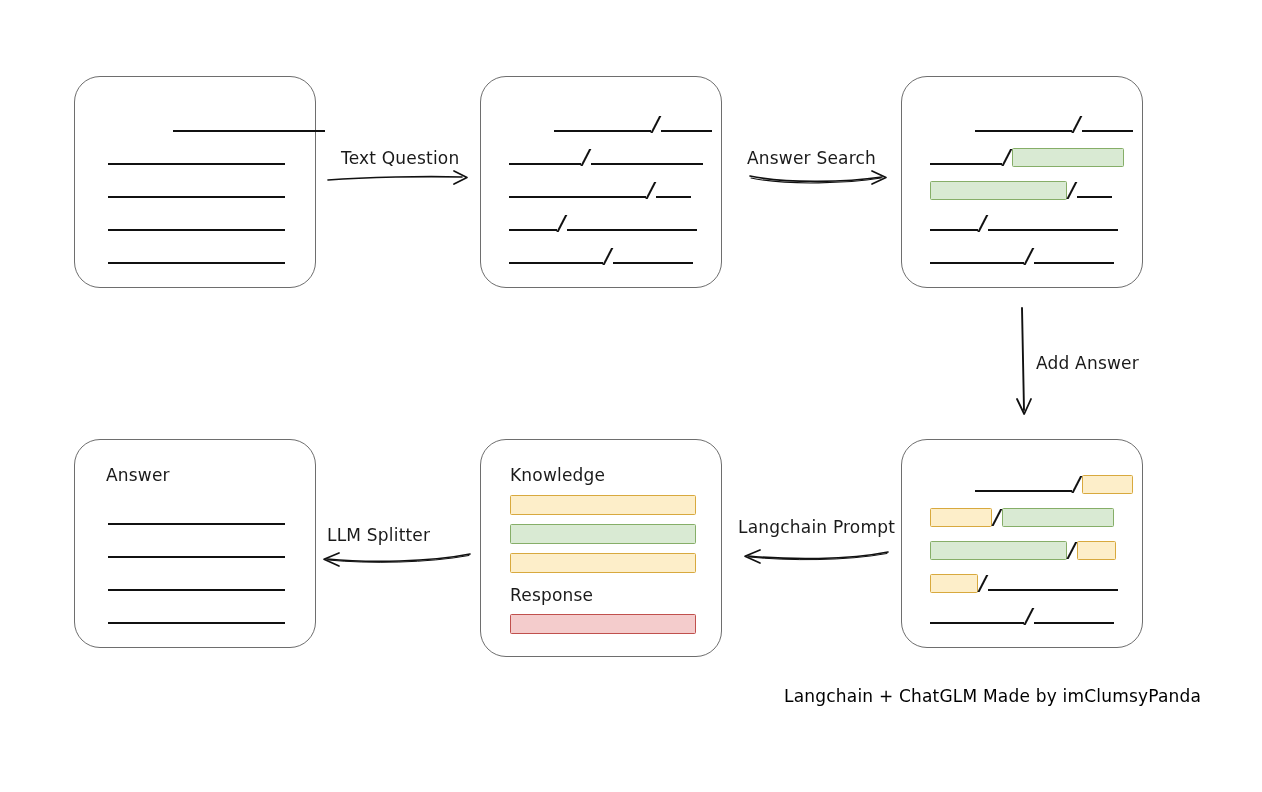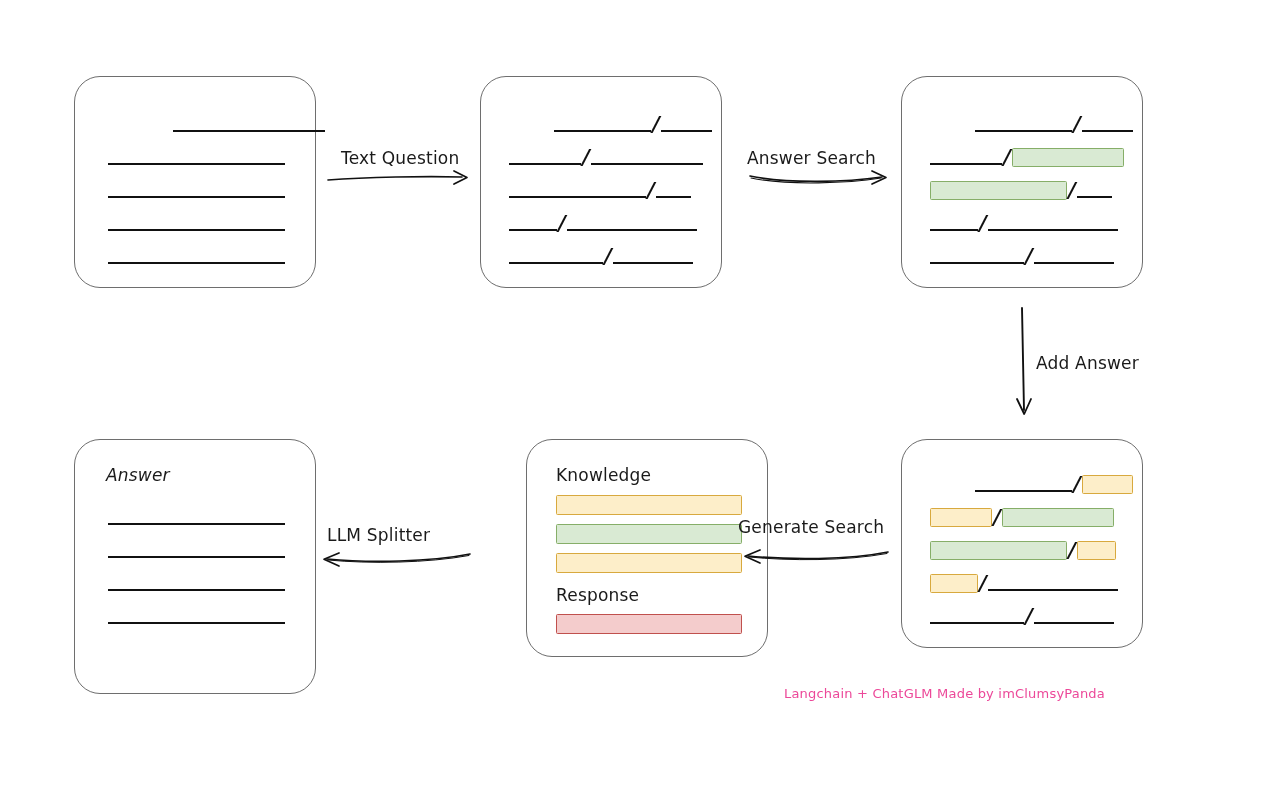--- a/index.html
+++ b/index.html
@@ -76,22 +76,22 @@
     white-space: nowrap;
     letter-spacing: 0.2px;
   }
   .arrow-svg {
     position: absolute;
     overflow: visible;
   }
   .footer-note {
     position: absolute;
     font-family: "DejaVu Sans", sans-serif;
-    font-size: 13px;
-    color: #ec4899;
+    font-size: 17px;
+    color: #000000;
     white-space: nowrap;
     letter-spacing: 0.2px;
   }
 </style>
 </head>
 <body>
 
 <div id="diagram-root">
 
   <div class="doc-box" style="left:74px; top:76px; width:242px; height:212px;">
@@ -164,38 +164,38 @@
         <span class="slash">/</span>
         <span class="seg-line" style="width: 130px;"></span>
       </div>
       <div class="row" style="left: 28px; top: 168px;">
         <span class="seg-line" style="width: 94px;"></span>
         <span class="slash">/</span>
         <span class="seg-line" style="width: 80px;"></span>
       </div>
     </div>
 
-  <div class="doc-box" style="left:74px; top:439px; width:242px; height:255px;font-style:italic;">
+  <div class="doc-box" style="left:74px; top:439px; width:242px; height:209px;">
     <span class="box-title" style="left:31px; top:25px;">Answer</span>
 
   <div class="row" style="left: 33px; top: 66px;">
         <span class="seg-line" style="width: 177px;"></span>
       </div>
       <div class="row" style="left: 33px; top: 99px;">
         <span class="seg-line" style="width: 177px;"></span>
       </div>
       <div class="row" style="left: 33px; top: 132px;">
         <span class="seg-line" style="width: 177px;"></span>
       </div>
       <div class="row" style="left: 33px; top: 165px;">
         <span class="seg-line" style="width: 177px;"></span>
       </div>
     </div>
 
-  <div class="doc-box" style="left:480px; top:439px; width:242px; height:218px;margin-left:46px;">
+  <div class="doc-box" style="left:480px; top:439px; width:242px; height:218px;">
     <span class="box-title" style="left:29px; top:25px;">Knowledge</span>
     <div class="bar-row" style="left:29px; top:55px;">
         <span class="seg-chip chip-yellow" style="position: absolute; left: 0px; top: 0px; width: 186px; height: 20px;"></span>
         <span class="seg-chip chip-green" style="position: absolute; left: 0px; top: 29px; width: 186px; height: 20px;"></span>
         <span class="seg-chip chip-yellow" style="position: absolute; left: 0px; top: 58px; width: 186px; height: 20px;"></span>
       </div>
     <span class="box-title" style="left:29px; top:145px;">Response</span>
     <div class="bar-row" style="left:29px; top:174px;">
         <span class="seg-chip chip-red" style="position: absolute; left: 0px; top: 0px; width: 186px; height: 20px;"></span>
       </div>
@@ -242,21 +242,21 @@
     <path d="M3,12 C42,20 101,17 133,12" fill="none" stroke="#111" stroke-width="1.1" stroke-linecap="round"></path>
     <path d="M124,5 L138,11.5 L124,18" fill="none" stroke="#111" stroke-width="1.7" stroke-linejoin="round" stroke-linecap="round"></path>
   </svg>
 
   <span class="arrow-label" style="left:1036px; top:353px;">Add Answer</span>
   <svg class="arrow-svg" style="left:1010px; top:306px;" width="28" height="112" viewBox="0 0 28 112">
     <path d="M12,2 C12.6,40 13.2,72 14,104" fill="none" stroke="#111" stroke-width="1.9" stroke-linecap="round"></path>
     <path d="M7,93 L14.2,108 L21,93" fill="none" stroke="#111" stroke-width="1.8" stroke-linejoin="round" stroke-linecap="round"></path>
   </svg>
 
-  <span class="arrow-label" style="left:738px; top:517px;">Generate Search</span>
+  <span class="arrow-label" style="left:738px; top:517px;">Langchain Prompt</span>
   <svg class="arrow-svg" style="left:742px; top:546px;" width="148" height="22" viewBox="0 0 148 22">
     <path d="M146,6 C106,14 48,14 6,10" fill="none" stroke="#111" stroke-width="1.7" stroke-linecap="round"></path>
     <path d="M145,7.5 C104,15 48,15 7,11" fill="none" stroke="#111" stroke-width="1.0" stroke-linecap="round"></path>
     <path d="M18,4 L3,10.2 L18,17" fill="none" stroke="#111" stroke-width="1.7" stroke-linejoin="round" stroke-linecap="round"></path>
   </svg>
 
   <span class="arrow-label" style="left:327px; top:525px;">LLM Splitter</span>
   <svg class="arrow-svg" style="left:320px; top:549px;" width="152" height="22" viewBox="0 0 152 22">
     <path d="M150,5 C110,13 50,14 7,10" fill="none" stroke="#111" stroke-width="1.7" stroke-linecap="round"></path>
     <path d="M149,6.5 C108,14 50,15 8,11" fill="none" stroke="#111" stroke-width="1.0" stroke-linecap="round"></path>

